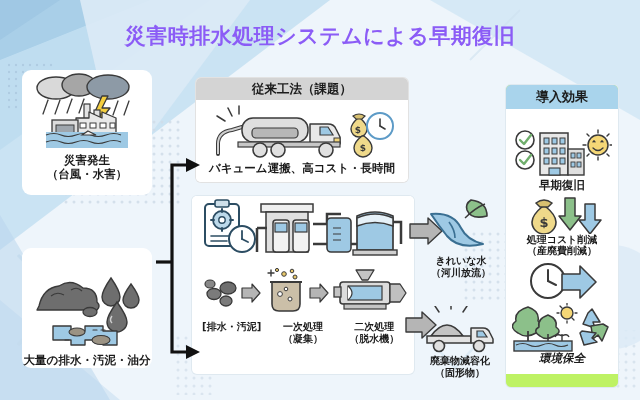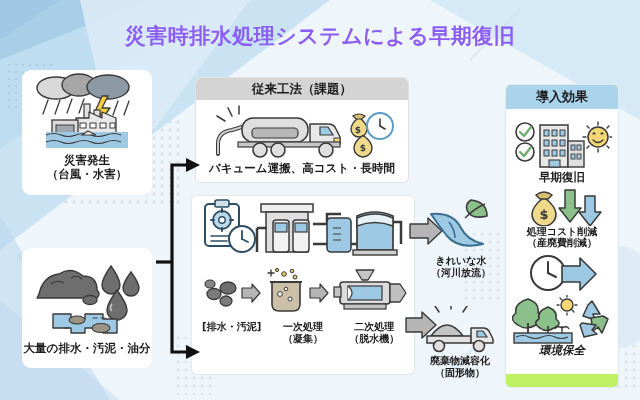--- a/index.html
+++ b/index.html
@@ -127,21 +127,21 @@
 
       <rect x="14" y="60" width="82" height="16" fill="#9ec9e4"></rect>
       <path d="M14,63 q8,-3 15,0 t15,0 t15,0 t15,0 t15,0" fill="none" stroke="#3a3a3a" stroke-width="1.2"></path>
       <path d="M14,70 q8,-3 15,0 t15,0 t15,0 t15,0 t15,0" fill="none" stroke="#3a3a3a" stroke-width="1.2"></path>
       <polygon points="56,59 64,63 50,63" fill="#f0f0f0" stroke="#3a3a3a" stroke-width="1.1"></polygon>
     </svg>
     <div class="cap" style="margin-top:4px;">災害発生</div>
     <div class="cap">（台風・水害）</div>
   </div>
 
-  <div class="card" style="left:22px; top:248px; width:130px; height:120px; padding-top:8px;">
+  <div class="card" style="left:22px; top:248px; width:130px; height:120px; padding-top:20px;">
     <svg class="illus" width="112" height="82" viewBox="0 0 112 82">
 
       <path d="M8,38 q4,-18 20,-20 q12,-8 24,2 q14,0 14,14 q4,4 0,8 L6,42 Z" fill="#6e6e6e" stroke="#3a3a3a" stroke-width="1.4" stroke-linejoin="round"></path>
       <path d="M20,28 q6,-5 13,-1" fill="none" stroke="#3a3a3a" stroke-width="1.1"></path>
       <path d="M40,22 q6,-4 11,1" fill="none" stroke="#3a3a3a" stroke-width="1.1"></path>
       <ellipse cx="59" cy="44" rx="7" ry="4.5" fill="#6e6e6e" stroke="#3a3a3a" stroke-width="1.3"></ellipse>
 
       <path d="M80,10 q9,13 9,19 a9,9 0 0 1 -18,0 q0,-6 9,-19 Z" fill="#6e6e6e" stroke="#3a3a3a" stroke-width="1.4"></path>
       <path d="M100,16 q8,11 8,16 a8,8 0 0 1 -16,0 q0,-5 8,-16 Z" fill="#6e6e6e" stroke="#3a3a3a" stroke-width="1.4"></path>
       <path d="M86,34 q10,14 10,20 a10,10 0 0 1 -20,0 q0,-6 10,-20 Z" fill="#6e6e6e" stroke="#3a3a3a" stroke-width="1.4"></path>
@@ -347,21 +347,21 @@
       <circle cx="22" cy="40" r="5.5" fill="#e0e0e0" stroke="#3a3a3a" stroke-width="1.6"></circle>
       <circle cx="62" cy="40" r="5.5" fill="#e0e0e0" stroke="#3a3a3a" stroke-width="1.6"></circle>
     </svg>
     <div class="cap small" style="margin-top:1px;">廃棄物減容化</div>
     <div class="cap small">（固形物）</div>
   </div>
 
   <div class="panel" style="left:506px; top:85px; width:112px; height:302px; background:#bef264;
               box-shadow:0 0 0 1px #dfe9f0;">
     <div class="panel-head" style="background:#a9d4ec; height:24px; font-size:13px;">導入効果</div>
-    <div class="panel-body" style="height:265px; padding-top:10px;">
+    <div class="panel-body" style="height:265px; padding-top:18px;">
 
       <div>
         <svg class="illus" width="100" height="52" viewBox="0 0 100 52">
           <circle cx="13" cy="13" r="9" fill="none" stroke="#3a3a3a" stroke-width="1.6"></circle>
           <path d="M8,13 l4,4 l7,-9" fill="none" stroke="#6fae6c" stroke-width="2.4" stroke-linecap="round" stroke-linejoin="round"></path>
           <circle cx="13" cy="33" r="9" fill="none" stroke="#3a3a3a" stroke-width="1.6"></circle>
           <path d="M8,33 l4,4 l7,-9" fill="none" stroke="#6fae6c" stroke-width="2.4" stroke-linecap="round" stroke-linejoin="round"></path>
           <rect x="28" y="6" width="28" height="42" fill="#e8e8e8" stroke="#3a3a3a" stroke-width="1.5"></rect>
           <g fill="#9ec9e4" stroke="#3a3a3a" stroke-width="1">
             <rect x="32" y="11" width="5" height="6"></rect>

